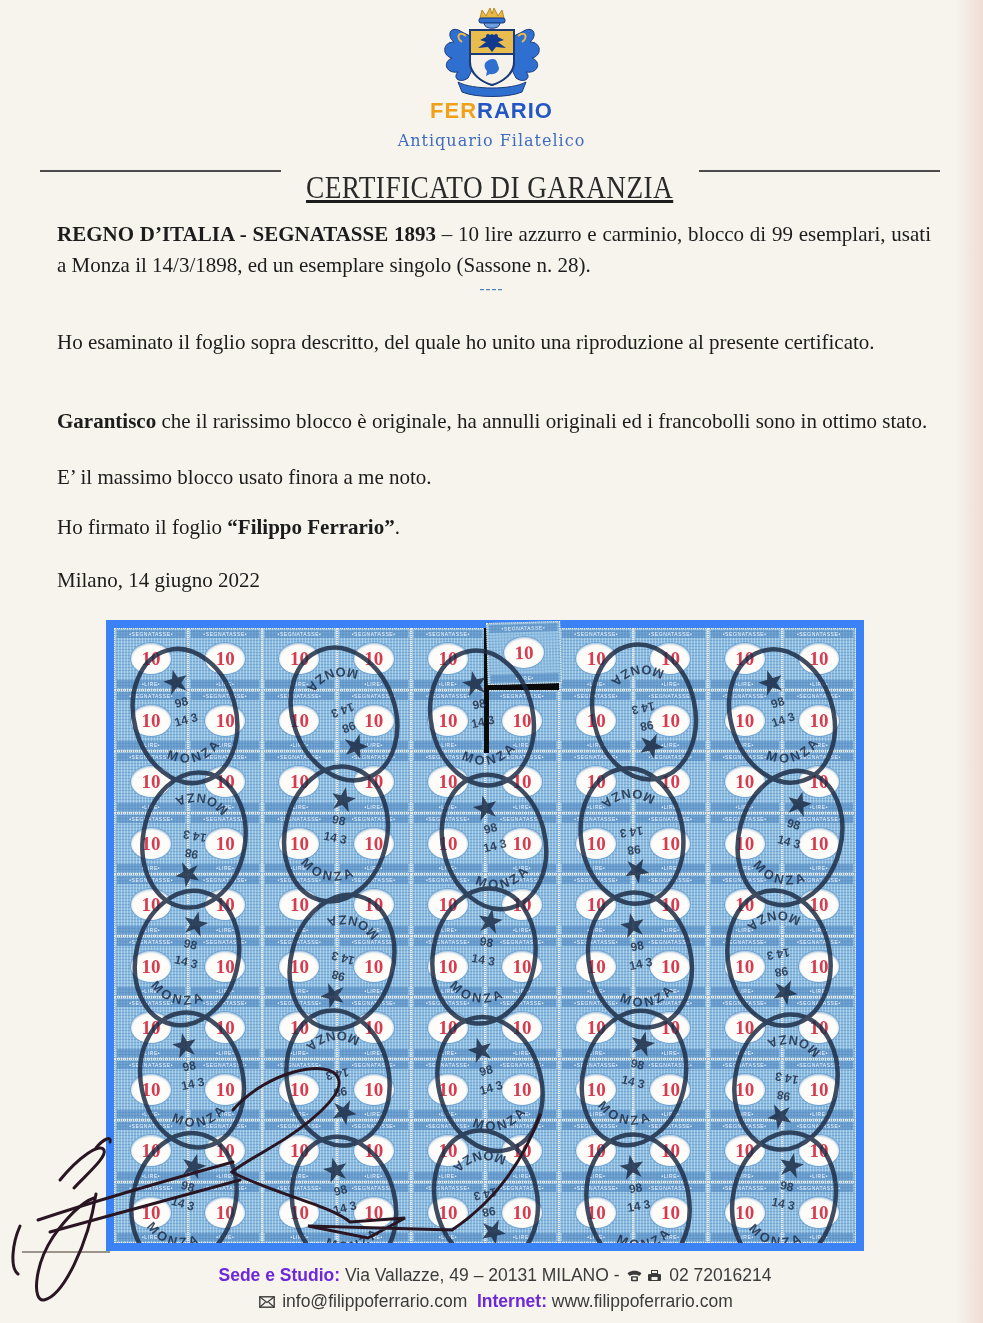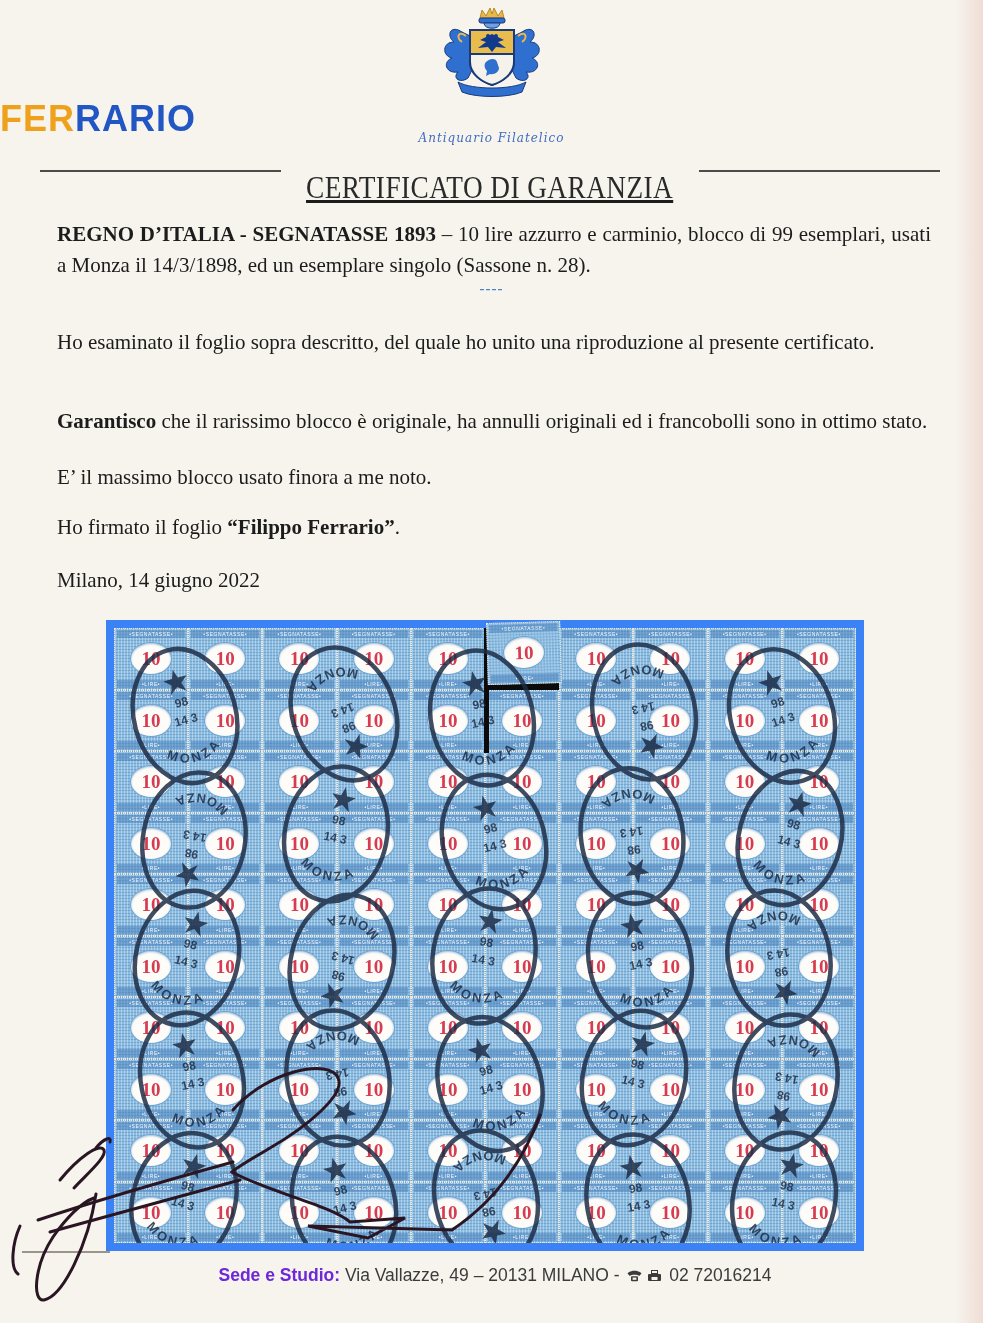--- a/index.html
+++ b/index.html
@@ -5,26 +5,26 @@
   html,body{margin:0;padding:0;}
   .page{
     position:relative; width:983px; height:1323px;
     background:#f7f4ee; overflow:hidden;
     font-family:"Liberation Serif", serif; color:#1c1c1c;
   }
   .scan-edge{position:absolute; right:0; top:0; width:28px; height:100%;
     background:linear-gradient(to left, rgba(224,184,172,.38), rgba(224,184,172,0));}
   
   .crest-wrap{position:absolute; top:6px; left:0; width:100%; text-align:center;}
-  .brand{position:absolute; top:98px; left:0; width:100%; text-align:left;
-    font-family:"Liberation Sans", sans-serif; font-weight:bold; font-size:36px; letter-spacing:1px;}
+  .brand{position:absolute; top:98px; left:0; width:100%; text-align:center;
+    font-family:"Liberation Sans", sans-serif; font-weight:bold; font-size:22px; letter-spacing:1px;}
   .brand .fer{color:#f0a11c}
   .brand .rario{color:#2356c5}
   .tagline{position:absolute; top:131px; left:0; width:100%; text-align:center;
-    font-family:"DejaVu Serif", serif; font-style:italic; font-size:12px; color:#3f6cc0; letter-spacing:1px;}
+    font-family:"DejaVu Serif", serif; font-size:16px; color:#3f6cc0; letter-spacing:1px;}
   
   .title-row{position:absolute; top:170px; left:40px; right:43px; display:flex; align-items:flex-start; text-decoration:underline;}
   .title-rule{flex:1; height:0; border-top:2px solid #4c4c4c;}
   .title-text{white-space:nowrap; font-size:31px; color:#2a2a2a; letter-spacing:0.5px;
     transform:scaleX(.88); transform-origin:center;}
   
   .para{position:absolute; left:57px; width:874px; font-size:21px; line-height:31px;
     text-align:justify;}
   .para.left{text-align:left;}
   .b{font-weight:bold;margin-top:47px;}
@@ -1080,14 +1080,20 @@
           <path d="M1.5 4.5 C4 0.8, 13 0.8, 15.5 4.5 L13.2 7 C12 5.2, 5 5.2, 3.8 7 Z" fill="#3b3b3b"></path>
           <rect x="5" y="7.2" width="7" height="5" rx="1" fill="#3b3b3b"></rect>
           <rect x="6.6" y="8.6" width="3.8" height="2.2" fill="#f7f4ee"></rect>
         </svg><svg width="15" height="13" viewBox="0 0 15 13">
           <rect x="4" y="1" width="7" height="4" fill="#3b3b3b"></rect>
           <rect x="5" y="2" width="5" height="2" fill="#f7f4ee"></rect>
           <rect x="1" y="5" width="13" height="7" rx="1" fill="#3b3b3b"></rect>
           <rect x="4.5" y="8" width="6" height="3" fill="#f7f4ee"></rect>
         </svg> <span>02 72016214</span>
     </div>
+    <div>
+      <svg width="16" height="12" viewBox="0 0 16 12">
+          <rect x="0.8" y="0.8" width="14.4" height="10.4" fill="none" stroke="#3b3b3b" stroke-width="1.4"></rect>
+          <path d="M1 1 L8 6.4 L15 1 M1 11 L6.4 6.2 M15 11 L9.6 6.2" stroke="#3b3b3b" stroke-width="1.2" fill="none"></path>
+        </svg> <span>info@filippoferrario.com</span>&nbsp; <span class="b">Internet:</span> <span>www.filippoferrario.com</span>
+    </div>
   </div>
 </div>
 
 </body></html>

